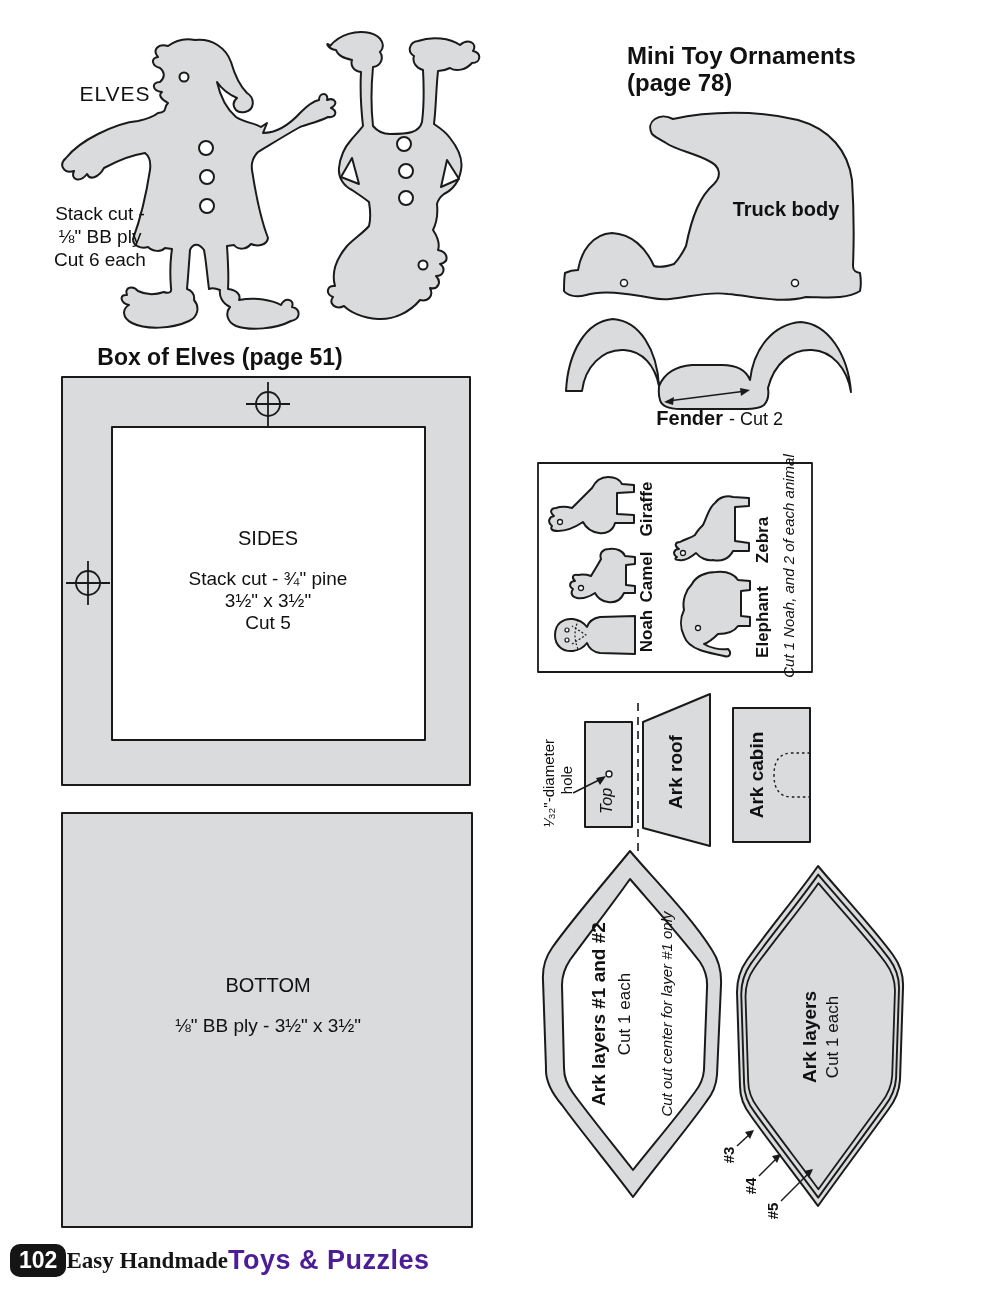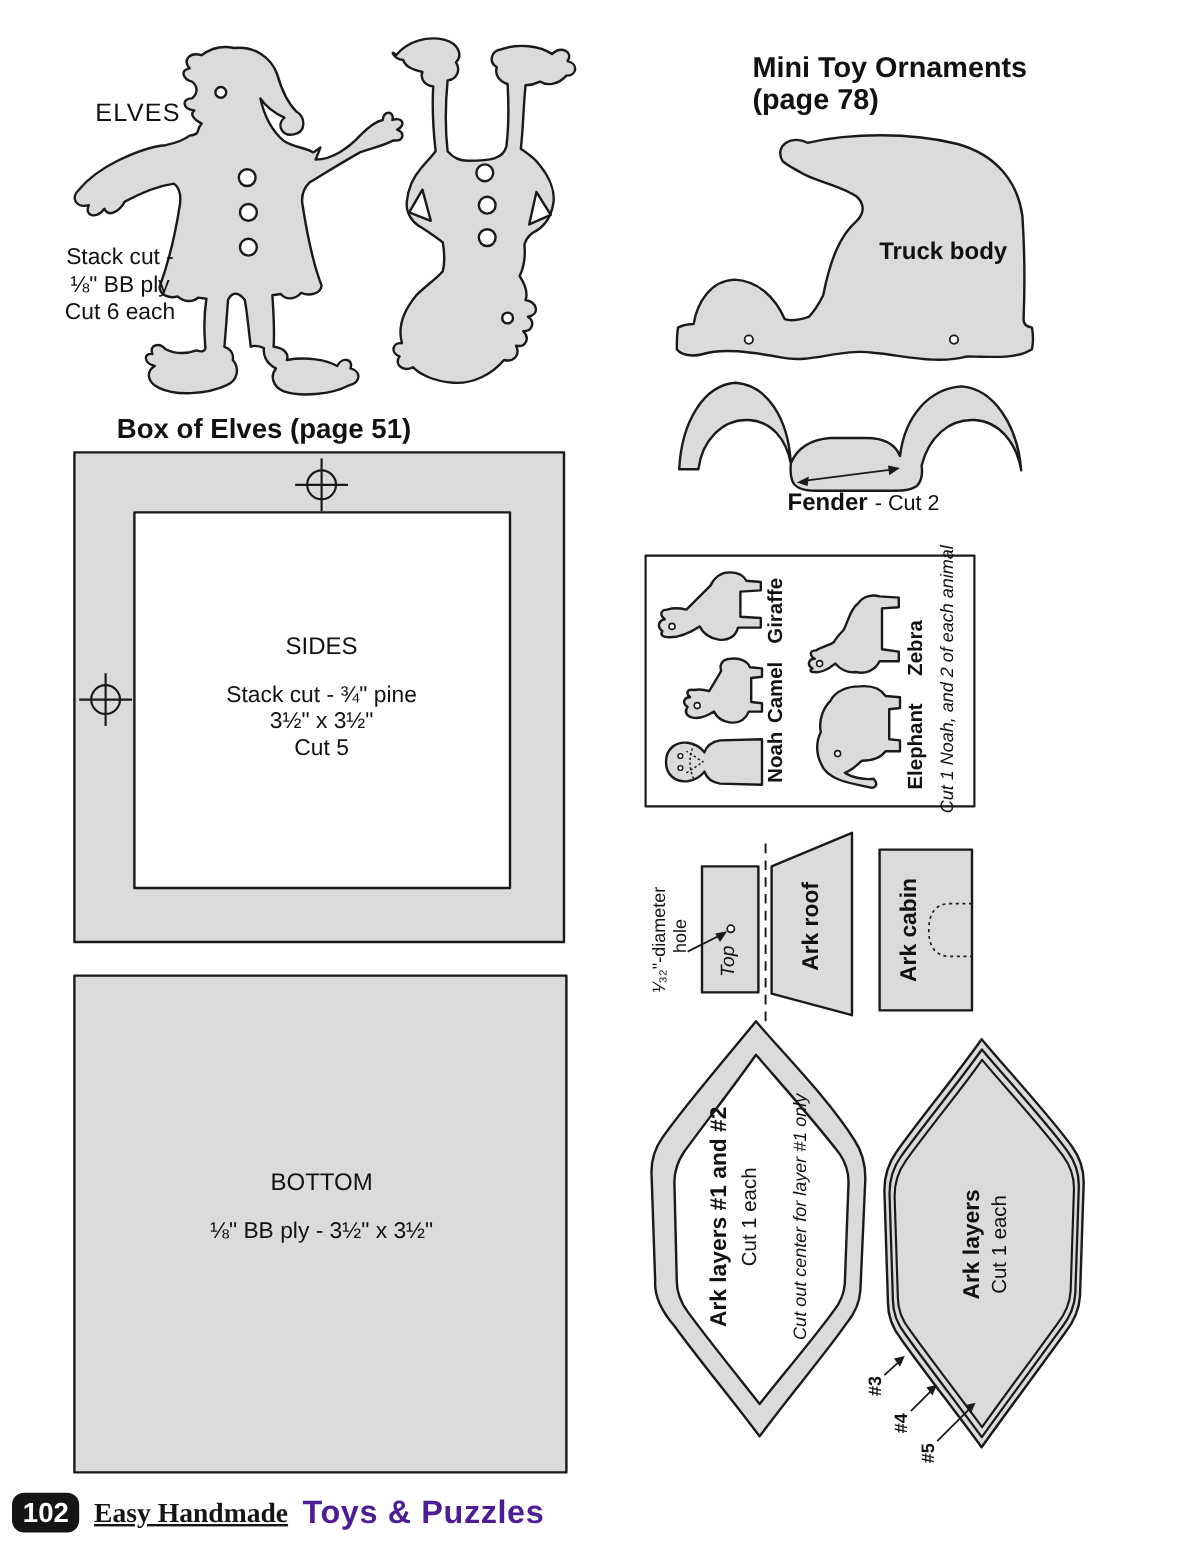--- a/index.html
+++ b/index.html
@@ -3,28 +3,28 @@
 <meta charset="utf-8">
 <style>
   html,body{margin:0;padding:0;background:#ffffff;}
   .page{
     position:relative;width:1000px;height:1294px;background:#ffffff;overflow:hidden;
     font-family:"Liberation Sans","DejaVu Sans",sans-serif;color:#111;
   }
   svg{position:absolute;left:0;top:0;}
   svg text{font-family:"Liberation Sans","DejaVu Sans",sans-serif;fill:#111;}
   .footer{
-    position:absolute;left:10px;top:1244px;display:flex;align-items:center;gap:12px;
+    position:absolute;left:10px;top:1244px;display:flex;align-items:center;
   }
   .badge{
     background:#151515;color:#fff;font-weight:bold;font-size:23px;
     padding:5px 9px;border-radius:10px;line-height:1;
   }
   .book-serif{
-    font-family:"Liberation Serif","DejaVu Serif",serif;font-weight:bold;font-size:23px;color:#151515;text-decoration:underline;
+    font-family:"Liberation Serif","DejaVu Serif",serif;font-weight:bold;font-size:23px;color:#151515;
   }
   .book-bold{
     font-weight:bold;font-size:27px;color:#4c1d95;letter-spacing:0.5px;
   }
 </style>
 </head>
 <body>
 
 <div class="page">
 

